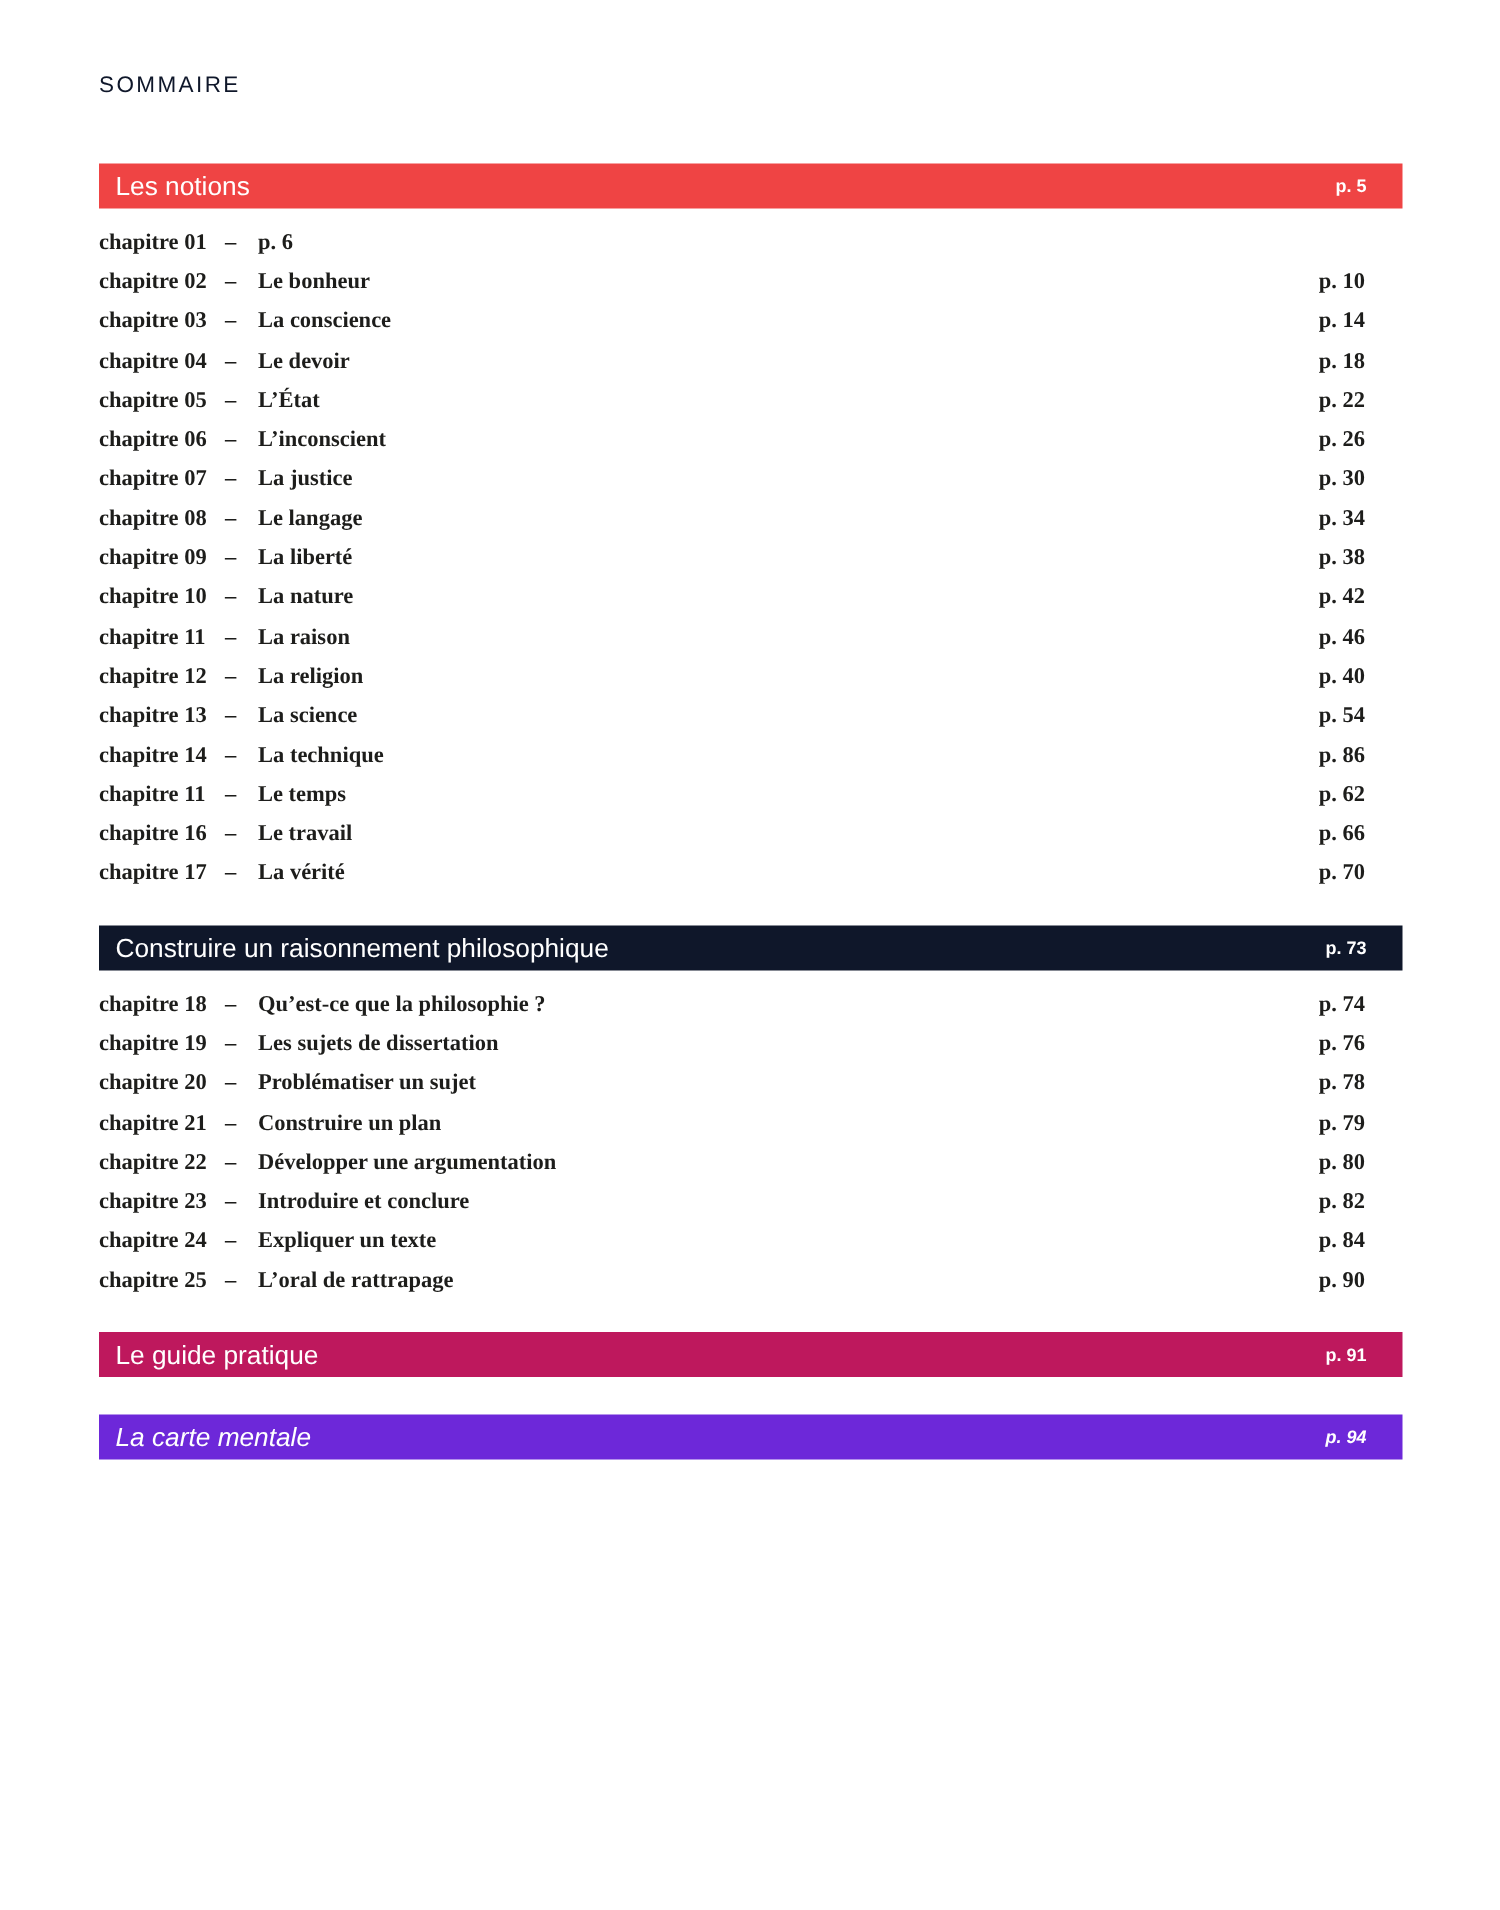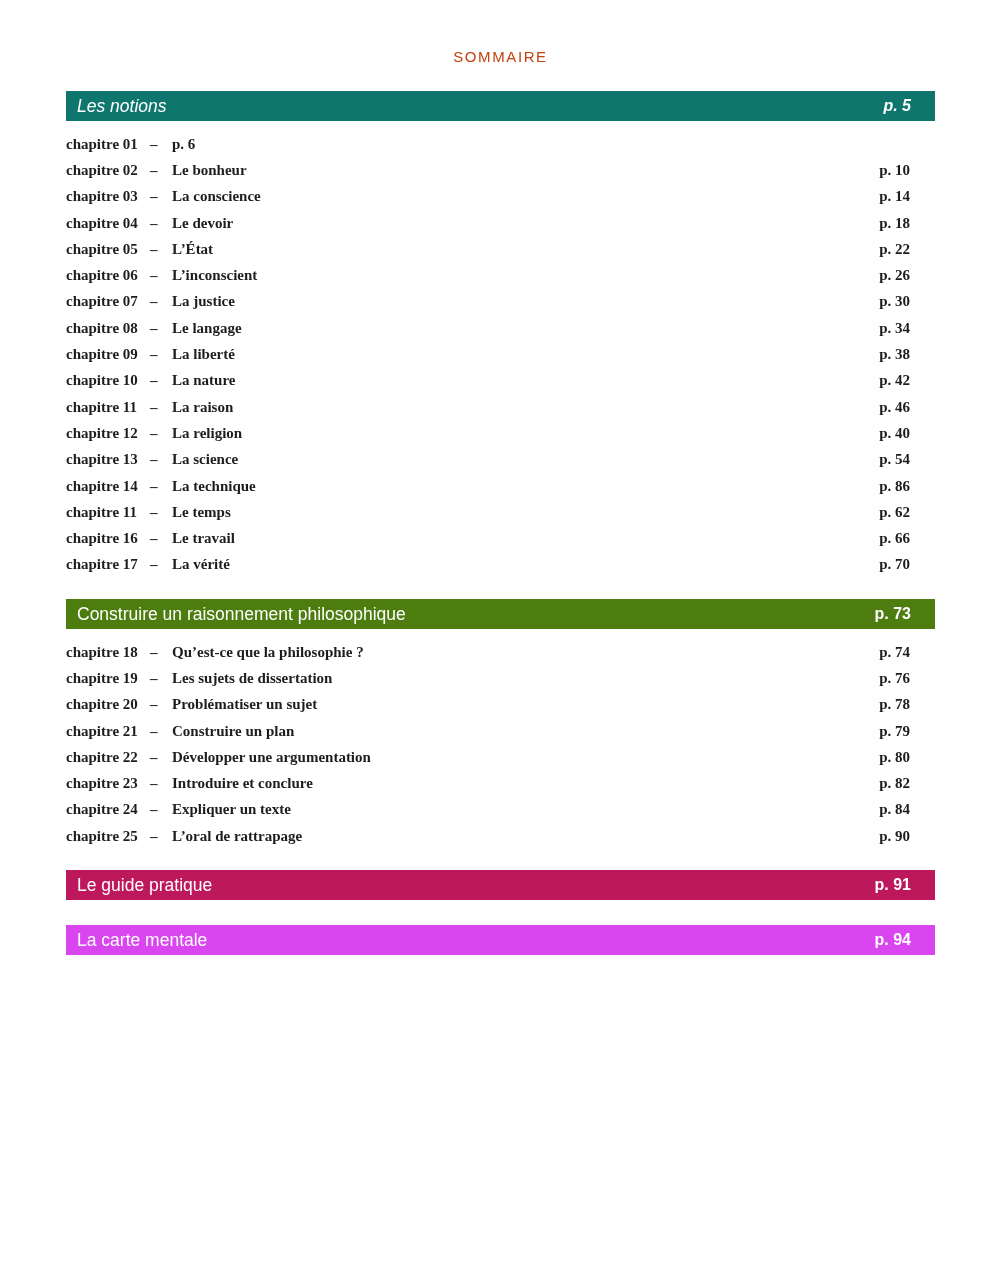--- a/index.html
+++ b/index.html
@@ -6,49 +6,49 @@
   html, body { background:#ffffff; }
   body {
     width:1000px; height:1273px;
     font-family:"Liberation Sans", sans-serif;
     color:#1d1d1b;
     position:relative;
     overflow:hidden;
   }
   .page { padding:48px 65px 0 66px; }
   .sommaire {
-    font-size:15px; letter-spacing:1.6px; color:#c2410c;
-    font-weight:400; margin-bottom:26px;text-align:center;
+    font-size:15px; letter-spacing:1.6px; color:#0f172a;
+    font-weight:400; margin-bottom:44px;
   }
   .banner {
     height:30px; display:flex; align-items:center; justify-content:space-between;
     color:#ffffff; padding:0 24px 0 11px;
   }
   .banner-title { font-size:17.5px; font-weight:400; }
-  .banner-page { font-size:16px; font-weight:700; }
+  .banner-page { font-size:12px; font-weight:700; }
   .rows { padding-top:10px; margin-bottom:21px; }
   .row {
     height:26.3px; display:flex; align-items:center;
     font-family:"Liberation Serif", serif;
     font-size:15px; font-weight:700; color:#1d1d1b;
   }
   .num { width:84px; flex:0 0 auto; }
   .dash { width:22px; flex:0 0 auto; }
   .ttl { flex:1 1 auto; }
   .pg { flex:0 0 auto; padding-right:25px; }
   .gap-sm { height:25px; }
 </style>
 </head>
 <body>
 
 <div class="page">
 
   <div class="sommaire">SOMMAIRE</div>
 
-  <div class="banner" style="background-color: #0f766e; font-style: italic;">
+  <div class="banner" style="background-color: #ef4444;">
     <span class="banner-title">Les notions</span>
     <span class="banner-page">p. 5</span>
   </div>
   <div class="rows">
     <div class="row">
         <span class="num">chapitre 01</span>
         <span class="dash">–</span>
         <span class="pg">p. 6</span>
       </div>
     <div class="row">
@@ -142,21 +142,21 @@
         <span class="pg">p. 66</span>
       </div>
     <div class="row">
         <span class="num">chapitre 17</span>
         <span class="dash">–</span>
         <span class="ttl">La vérité</span>
         <span class="pg">p. 70</span>
       </div>
   </div>
 
-  <div class="banner" style="background-color: #4d7c0f;">
+  <div class="banner" style="background-color: #0f172a;">
     <span class="banner-title">Construire un raisonnement philosophique</span>
     <span class="banner-page">p. 73</span>
   </div>
   <div class="rows">
     <div class="row">
         <span class="num">chapitre 18</span>
         <span class="dash">–</span>
         <span class="ttl">Qu’est-ce que la philosophie ?</span>
         <span class="pg">p. 74</span>
       </div>
@@ -204,18 +204,18 @@
       </div>
   </div>
 
   <div class="banner" style="background-color: #be185d;">
     <span class="banner-title">Le guide pratique</span>
     <span class="banner-page">p. 91</span>
   </div>
 
   <div class="gap-sm"></div>
 
-  <div class="banner" style="background-color: #d946ef;">
+  <div class="banner" style="background-color: #6d28d9; font-style: italic;">
     <span class="banner-title">La carte mentale</span>
     <span class="banner-page">p. 94</span>
   </div>
 
 </div>
 
 </body></html>

